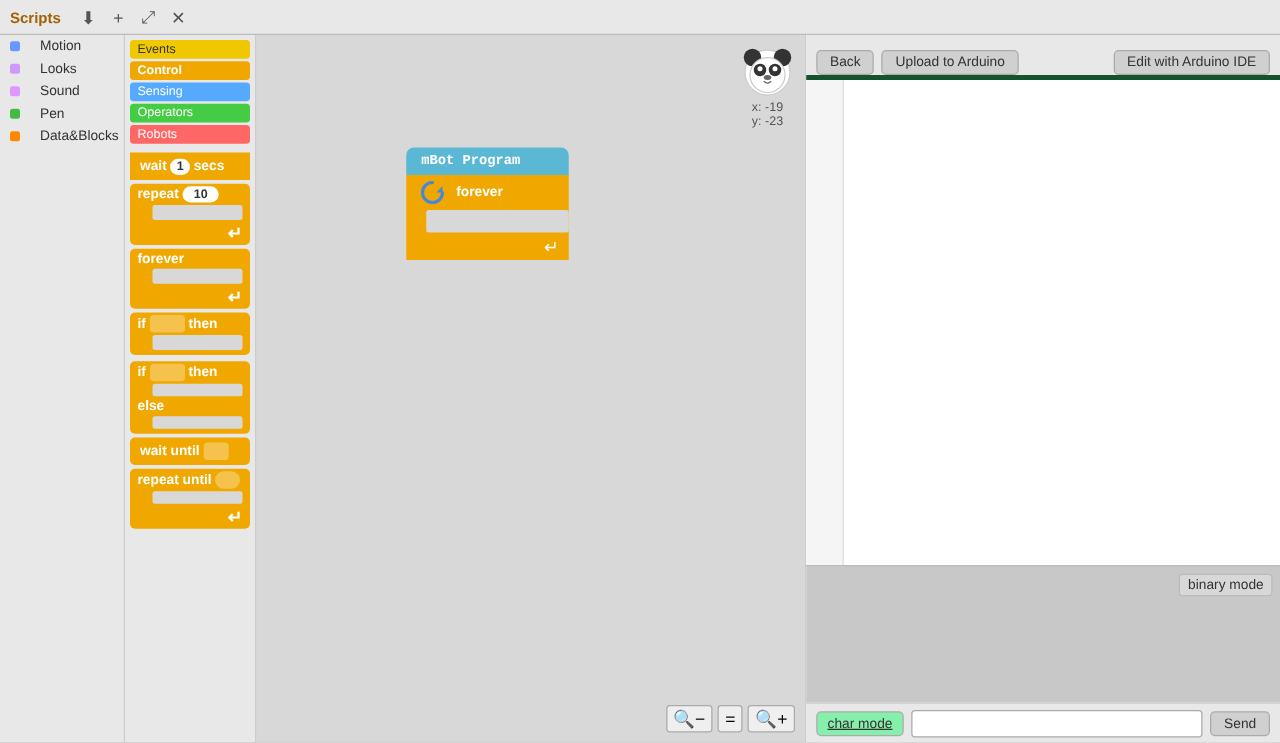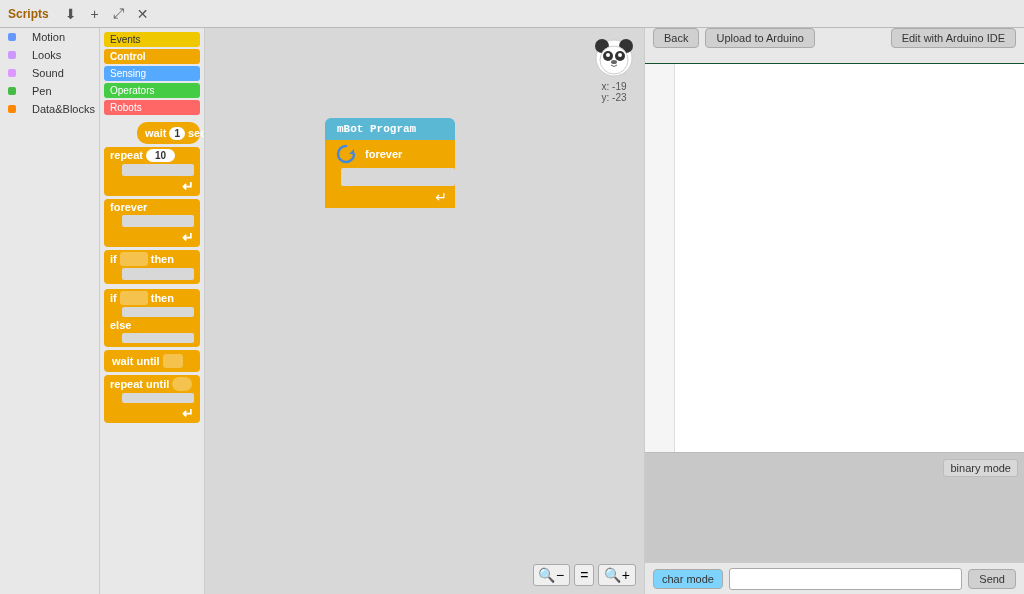--- a/index.html
+++ b/index.html
@@ -32,36 +32,36 @@
     #program-blocks { position: absolute; left: 120px; top: 90px; }
 
     
     #canvas-controls { position: absolute; bottom: 8px; right: 8px; display: flex; gap: 4px; align-items: center; }
     .canvas-btn { background: rgba(255,255,255,0.6); border: 1px solid #aaa; border-radius: 3px; padding: 2px 5px; font-size: 14px; cursor: pointer; }
 
     
     #right-panel { width: 380px; display: flex; flex-direction: column; background: white; border-left: 1px solid #ccc; }
 
     
-    #right-top { height: 36px; background: #e8e8e8; border-bottom: 1px solid #14532d; display: flex; align-items: flex-start; padding: 0 8px; gap: 6px; }
+    #right-top { height: 36px; background: #e8e8e8; border-bottom: 4px solid #14532d; display: flex; align-items: flex-end; padding: 0 8px; gap: 6px; }
     .rt-btn { background: #d0d0d0; border: 1px solid #aaa; border-radius: 4px; padding: 3px 10px; font-size: 11px; cursor: pointer; color: #333; }
     .rt-btn-right { margin-left: auto; }
 
     
     #code-area { flex: 1; background: white; overflow-y: auto; padding: 0; display: flex; }
     #line-numbers { background: #f5f5f5; border-right: 1px solid #ddd; padding: 4px 6px; min-width: 30px; color: #888; font-family: monospace; font-size: 11px; line-height: 1.6; text-align: right; }
     #code-content { padding: 4px 8px; font-family: monospace; font-size: 11px; line-height: 1.6; white-space: pre; color: #333; flex: 1; }
 
     
     #serial-area { height: 110px; background: #c8c8c8; border-top: 1px solid #bbb; position: relative; }
     .binary-mode-label { position: absolute; right: 6px; top: 6px; background: #d8d8d8; border: 1px solid #bbb; border-radius: 3px; padding: 2px 6px; font-size: 11px; color: #333; }
 
     
     #right-bottom { height: 32px; background: #e8e8e8; border-top: 1px solid #ccc; display: flex; align-items: center; padding: 0 8px; gap: 6px; }
-    .char-mode-btn { background: #7dd3fc; border: 1px solid #aaa; border-radius: 4px; padding: 3px 8px; font-size: 11px; cursor: pointer; color: #333; }
+    .char-mode-btn { background: #86efac; border: 1px solid #aaa; border-radius: 4px; padding: 3px 8px; font-size: 11px; cursor: pointer; color: #333; text-decoration: underline; }
     #serial-input { flex: 1; border: 1px solid #aaa; border-radius: 3px; padding: 2px 6px; font-size: 11px; height: 22px; }
     .send-btn { background: #d0d0d0; border: 1px solid #aaa; border-radius: 4px; padding: 3px 10px; font-size: 11px; cursor: pointer; color: #333; }
   </style>
 </head>
 <body>
 
 <div id="top-bar">
   <span>Scripts</span>
   <div class="top-icon">⬇</div>
   <div class="top-icon">+</div>
@@ -97,21 +97,21 @@
   <div id="palette">
 
     <div style="display:flex; flex-direction:column; gap:2px; margin-bottom:4px;">
       <div style="background:#f0c800; border-radius:3px; padding:2px 6px; font-size:10px; color:#333; cursor:pointer;">Events</div>
       <div style="background:#f0a800; border-radius:3px; padding:2px 6px; font-size:10px; color:white; font-weight:bold; cursor:pointer;">Control</div>
       <div style="background:#55aaff; border-radius:3px; padding:2px 6px; font-size:10px; color:white; cursor:pointer;">Sensing</div>
       <div style="background:#44cc44; border-radius:3px; padding:2px 6px; font-size:10px; color:white; cursor:pointer;">Operators</div>
       <div style="background:#ff6666; border-radius:3px; padding:2px 6px; font-size:10px; color:white; cursor:pointer;">Robots</div>
     </div>
 
-    <div class="palette-block block-orange" style="border-radius:10px;margin-left:33px;">
+    <div class="palette-block block-orange" style="border-radius:0;">
       <span>wait</span>
       <span style="background:white;color:#333;border-radius:8px;padding:1px 5px;font-size:10px;">1</span>
       <span>secs</span>
     </div>
 
     <div style="background:#f0a800;border-radius:4px;padding:2px 6px;font-size:11px;color:white;font-weight:bold;cursor:grab;">
       <div style="display:flex;align-items:flex-start;gap:3px;">
         <span>repeat</span>
         <span style="background:white;color:#333;border-radius:8px;padding:1px 9px;font-size:10px;">10</span>
       </div>

